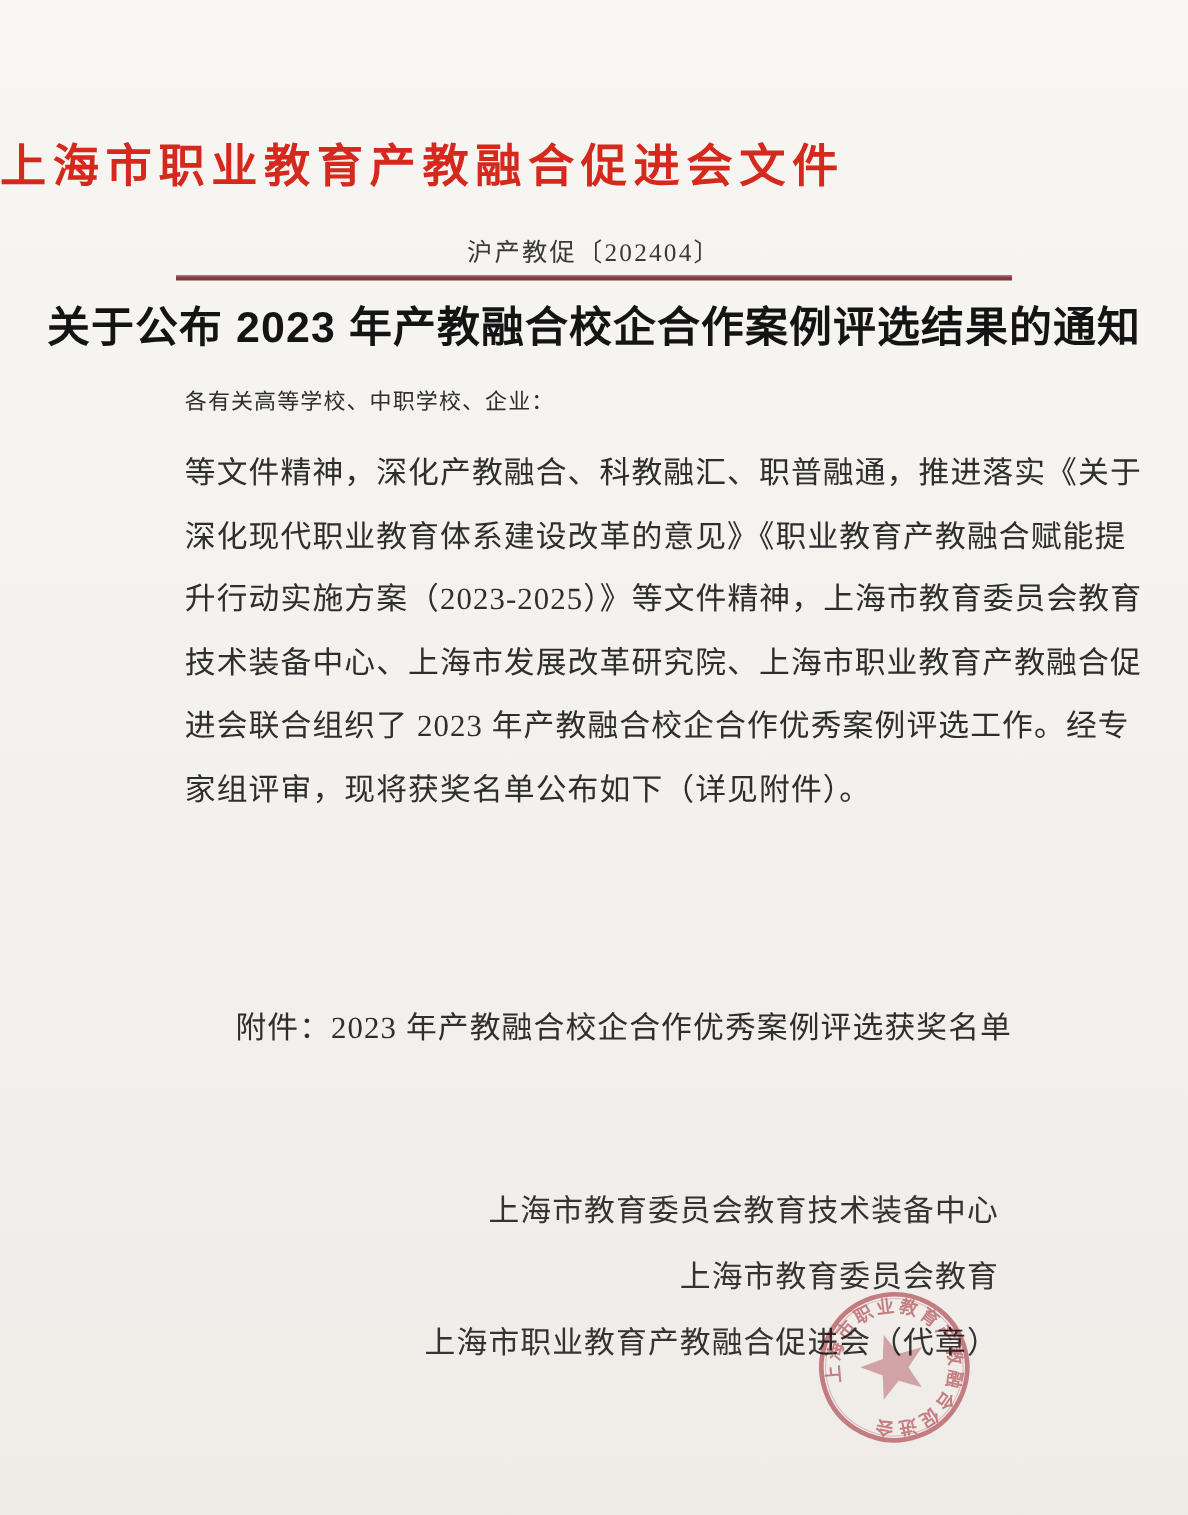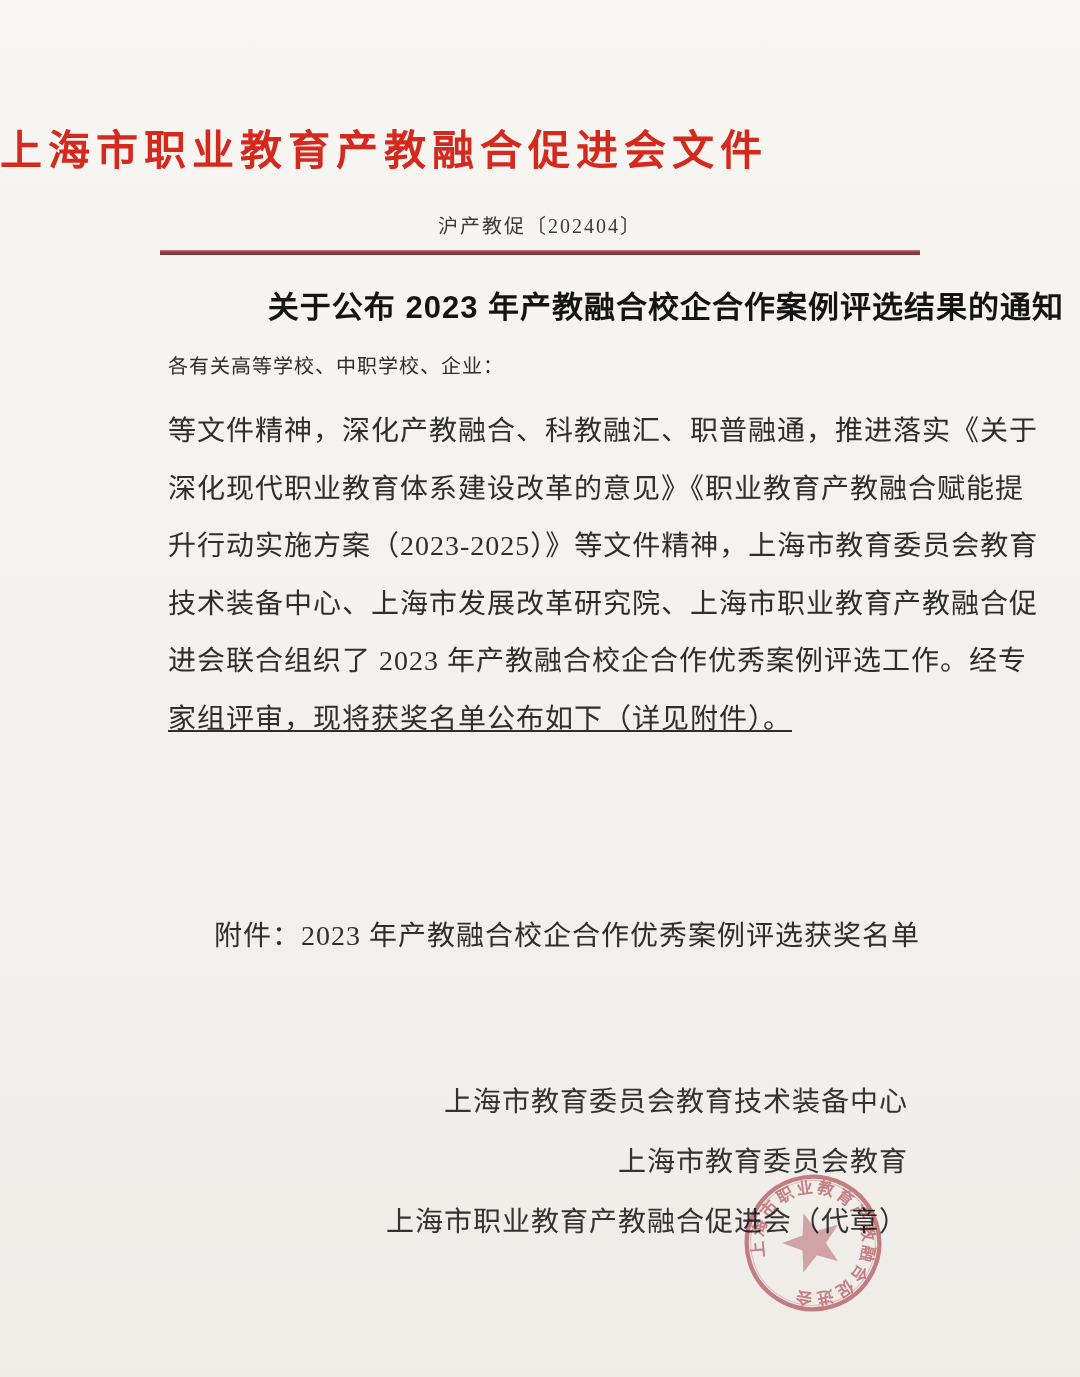--- a/index.html
+++ b/index.html
@@ -18,56 +18,56 @@
     font-family:"Liberation Sans","DejaVu Sans",sans-serif;
     font-weight:700;
     font-size:42px;
     letter-spacing:6px;
     color:#d5291d;
     white-space:nowrap;
   }
   .doc-number{
     position:absolute;top:210px;left:0;right:0;
     text-align:center;
-    font-size:20px;
+    font-size:23px;
     color:#3a3a3a;
     letter-spacing:2px;
   }
   .red-rule{
     position:absolute;top:250px;left:160px;width:760px;height:5px;
     background:linear-gradient(180deg,#c47a7d 0%,#8c3a40 45%,#7e3338 100%);
   }
   .doc-title{
     position:absolute;top:266px;left:0;right:0;
-    margin:16px;
-    text-align:right;
+    margin:0;
+    text-align:center;
     font-family:"Liberation Sans","DejaVu Sans",sans-serif;
     font-weight:700;
-    font-size:31px;
+    font-size:39px;
     letter-spacing:1px;
     color:#141414;
   }
   .salutation{
     position:absolute;top:348px;left:168px;right:165px;
     font-size:20px;line-height:36px;
     letter-spacing:1px;
   }
   .body-block{
     position:absolute;top:402px;left:168px;width:750px;
   }
   .body-line{
     height:57.5px;line-height:57.5px;
     font-size:28px;
     text-align:justify;
     text-align-last:justify;
     letter-spacing:1px;
     white-space:nowrap;
   }
   .body-line.first{text-indent:56px;}
-  .body-line.last{text-align-last:left;white-space:normal;text-decoration:underline;}
+  .body-line.last{text-align-last:left;white-space:normal;}
   .attachment{
     position:absolute;top:918px;left:168px;right:140px;
     font-size:28px;line-height:36px;
     text-indent:46px;
     letter-spacing:1px;
   }
   .signature-block{
     position:absolute;top:1072px;right:172px;
     text-align:right;
     font-size:28px;line-height:60px;

